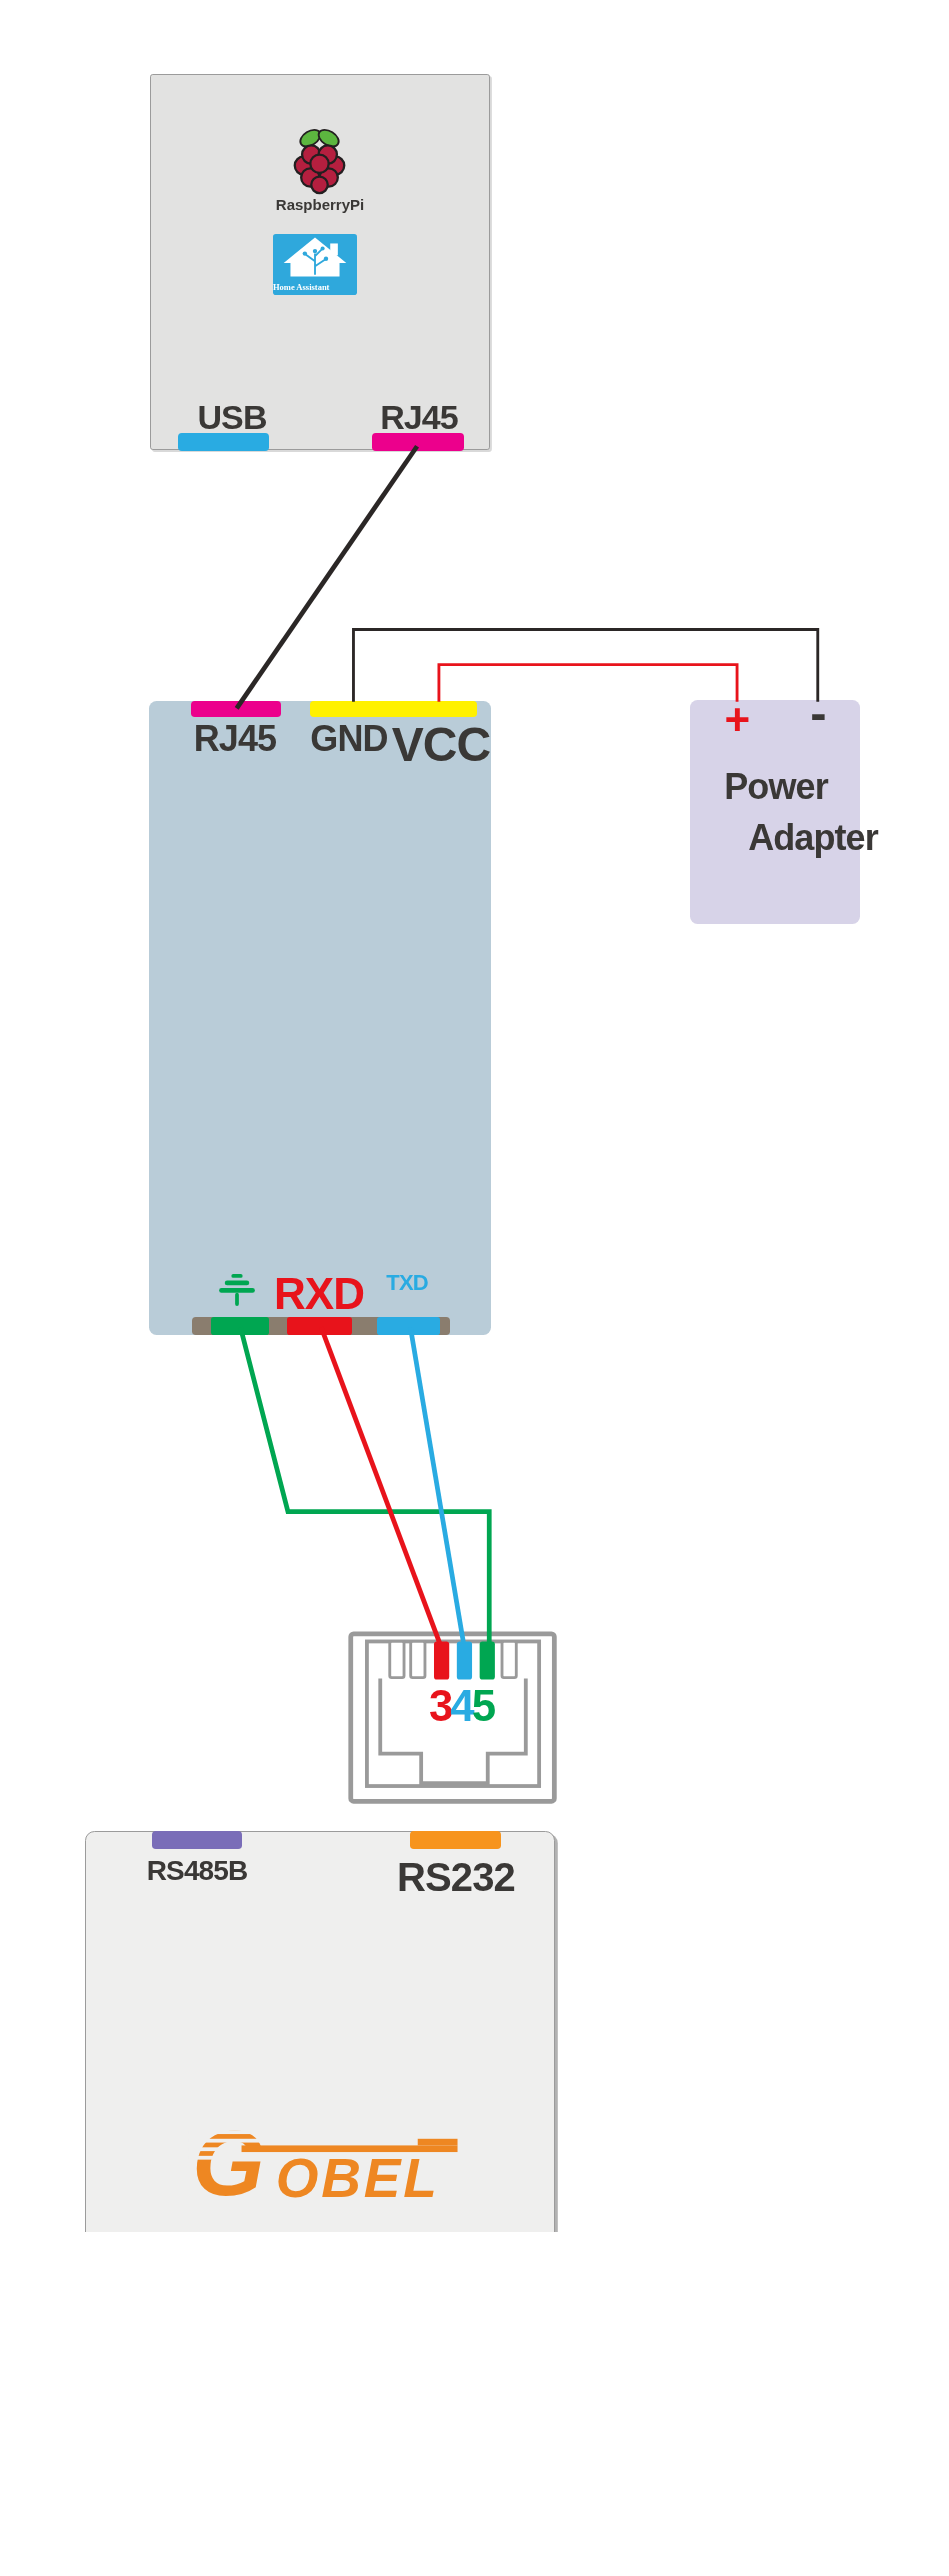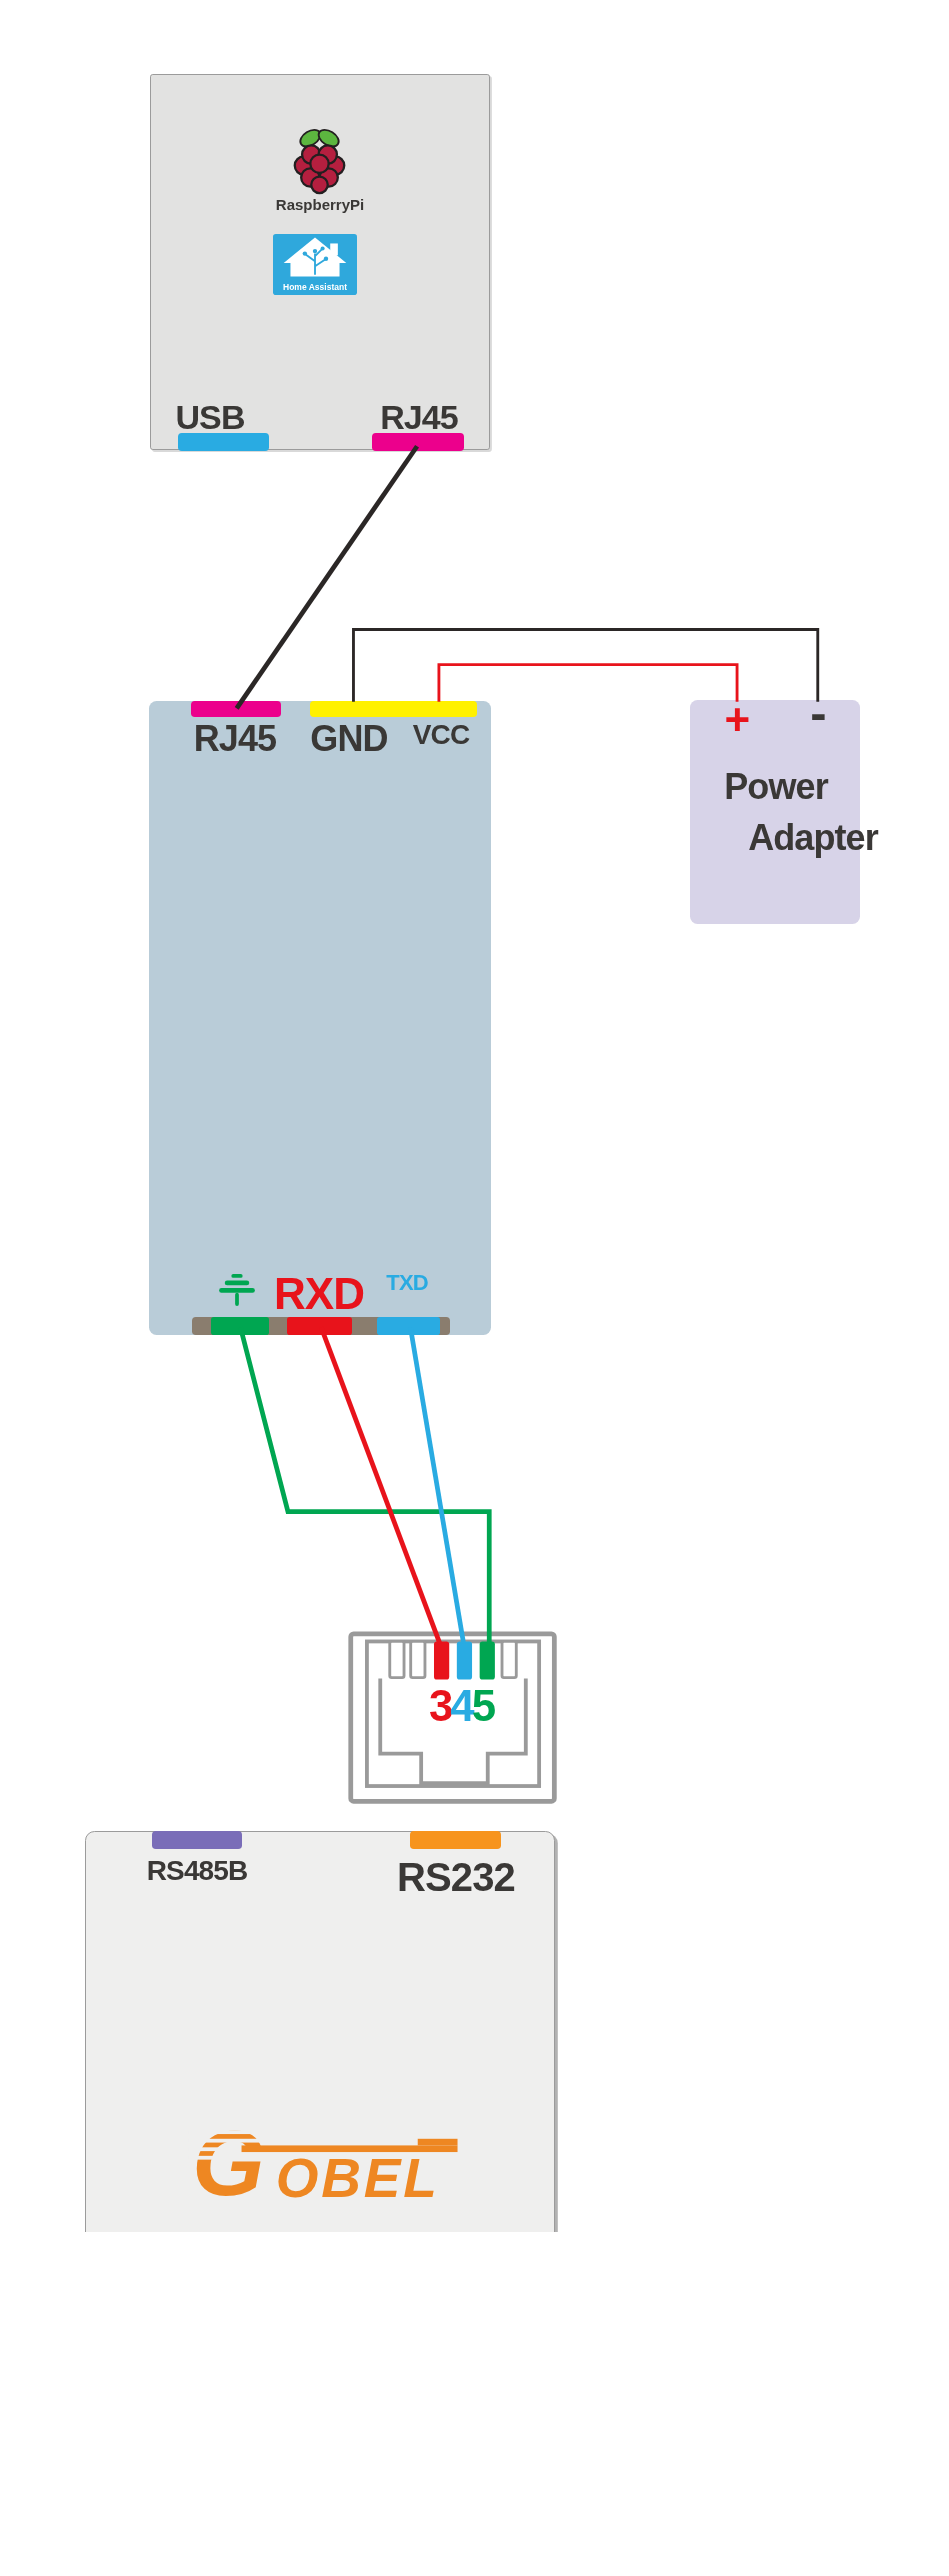--- a/index.html
+++ b/index.html
@@ -9,22 +9,22 @@
   .lbl{position:absolute;transform:translateX(-50%);font-weight:700;letter-spacing:-0.9px;
        color:var(--text_dark);line-height:1;white-space:nowrap;}
   .bar{position:absolute;border-radius:3.8px;}
   #pi-box{left:150px;top:74px;width:340px;height:376px;background:var(--pi_box_bg);
           border:1.9px solid var(--box_border);border-radius:2.8px;box-shadow:1.9px 1.9px 0 rgba(0,0,0,.15);}
   #converter-box{left:149px;top:701px;width:342px;height:634px;background:var(--converter_bg);border-radius:7.6px;}
   #adapter-box{left:690px;top:700px;width:170px;height:224px;background:var(--adapter_bg);border-radius:7.6px;}
   #gobel-box{left:85px;top:1831px;width:470px;height:668px;background:var(--gobel_bg);
              border:1.9px solid var(--box_border);border-radius:9.5px;box-shadow:2.8px 2.8px 0 rgba(0,0,0,.3);}
   #ha-box{left:273px;top:234px;width:84px;height:61px;background:var(--ha_blue);border-radius:2.8px;}
-  #ha-box .ha-text{position:absolute;bottom:2.8px;left:0;width:100%;text-align:center;
-                   color:#fff;font-weight:700;font-size:8.5px;letter-spacing:0;}
+  #ha-box .ha-text{position:absolute;bottom:2.8px;left:0;width:100%;
+                   color:#fff;font-weight:700;font-size:8.5px;letter-spacing:0;font-family:Liberation Serif, serif;}
   svg{position:absolute;}
   .overlay{left:0;top:0;z-index:10;pointer-events:none;}
 </style>
 </head>
 <body>
 
 <div class="canvas">
 
   <div id="pi-box" class="box"></div>
 
@@ -54,32 +54,32 @@
       <g style="fill:var(--ha_blue)">
         <circle cx="46" cy="19" r="2.6"></circle>
           <circle cx="34" cy="22" r="2.6"></circle>
         <circle cx="59" cy="28" r="2.6"></circle>
           <circle cx="55" cy="16" r="2.4"></circle>
       </g>
     </svg>
     <div class="ha-text">Home Assistant</div>
   </div>
 
-  <div class="lbl" style="left:210px;top:400px;font-size:34px;">USB</div>
+  <div class="lbl" style="left:232px;top:400px;font-size:34px;">USB</div>
   <div class="lbl" style="left:419px;top:400px;font-size:34px;">RJ45</div>
   <div class="bar" style="left:178px;top:433px;width:91px;height:18px;background:var(--usb_blue);"></div>
   <div class="bar" style="left:372px;top:433px;width:92px;height:18px;background:var(--magenta);"></div>
 
   <div id="converter-box" class="box"></div>
 
   <div class="bar" style="left:191px;top:701px;width:90px;height:16px;background:var(--magenta);"></div>
   <div class="bar" style="left:310px;top:701px;width:167px;height:16px;background:var(--yellow);"></div>
   <div class="lbl" style="left:235px;top:721px;font-size:36px;">RJ45</div>
   <div class="lbl" style="left:349px;top:721px;font-size:36px;">GND</div>
-  <div class="lbl" style="left:441px;top:721px;font-size:28px;">VCC</div>
+  <div class="lbl" style="left:441px;top:721px;font-size:48px;">VCC</div>
 
   <svg style="left:219px;top:1274px;" width="36" height="32" viewBox="0 0 38 34">
     <g style="fill:var(--green)">
       <rect x="13" y="0" width="12" height="4" rx="2"></rect>
       <rect x="6" y="7" width="26" height="5" rx="2.5"></rect>
       <rect x="0" y="15" width="38" height="5" rx="2.5"></rect>
       <rect x="17" y="20" width="4" height="14" rx="2"></rect>
     </g>
   </svg>
   <div class="lbl" style="left:319px;top:1272px;font-size:44px;color:var(--red);">RXD</div>

